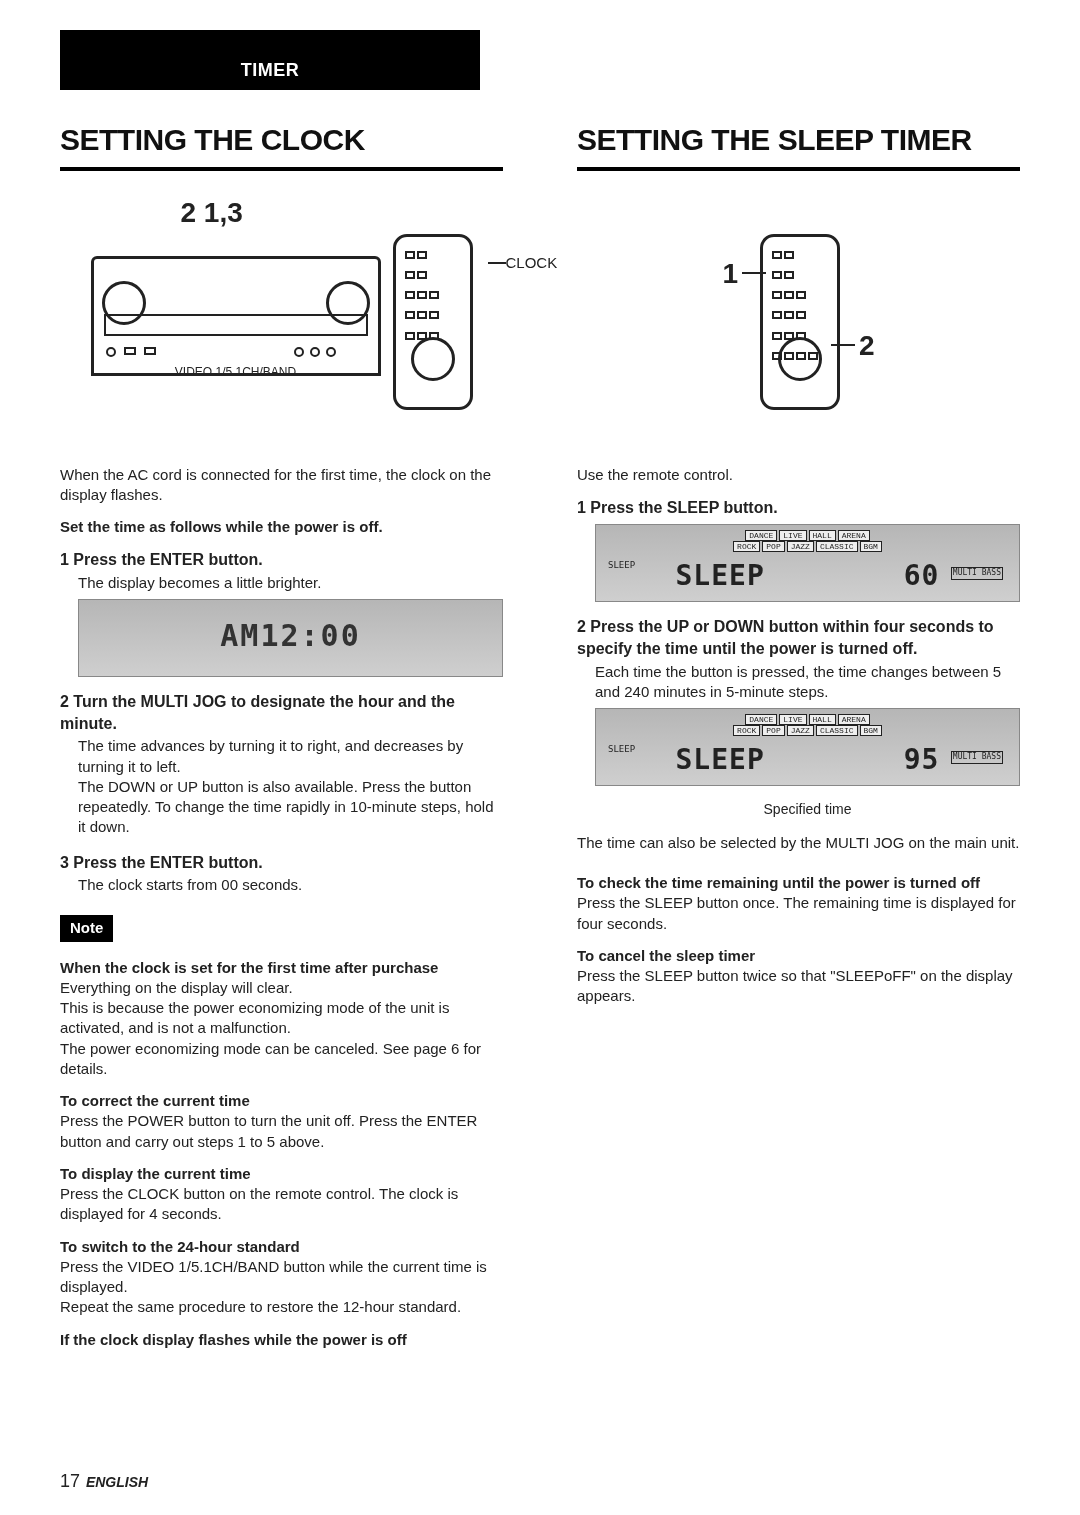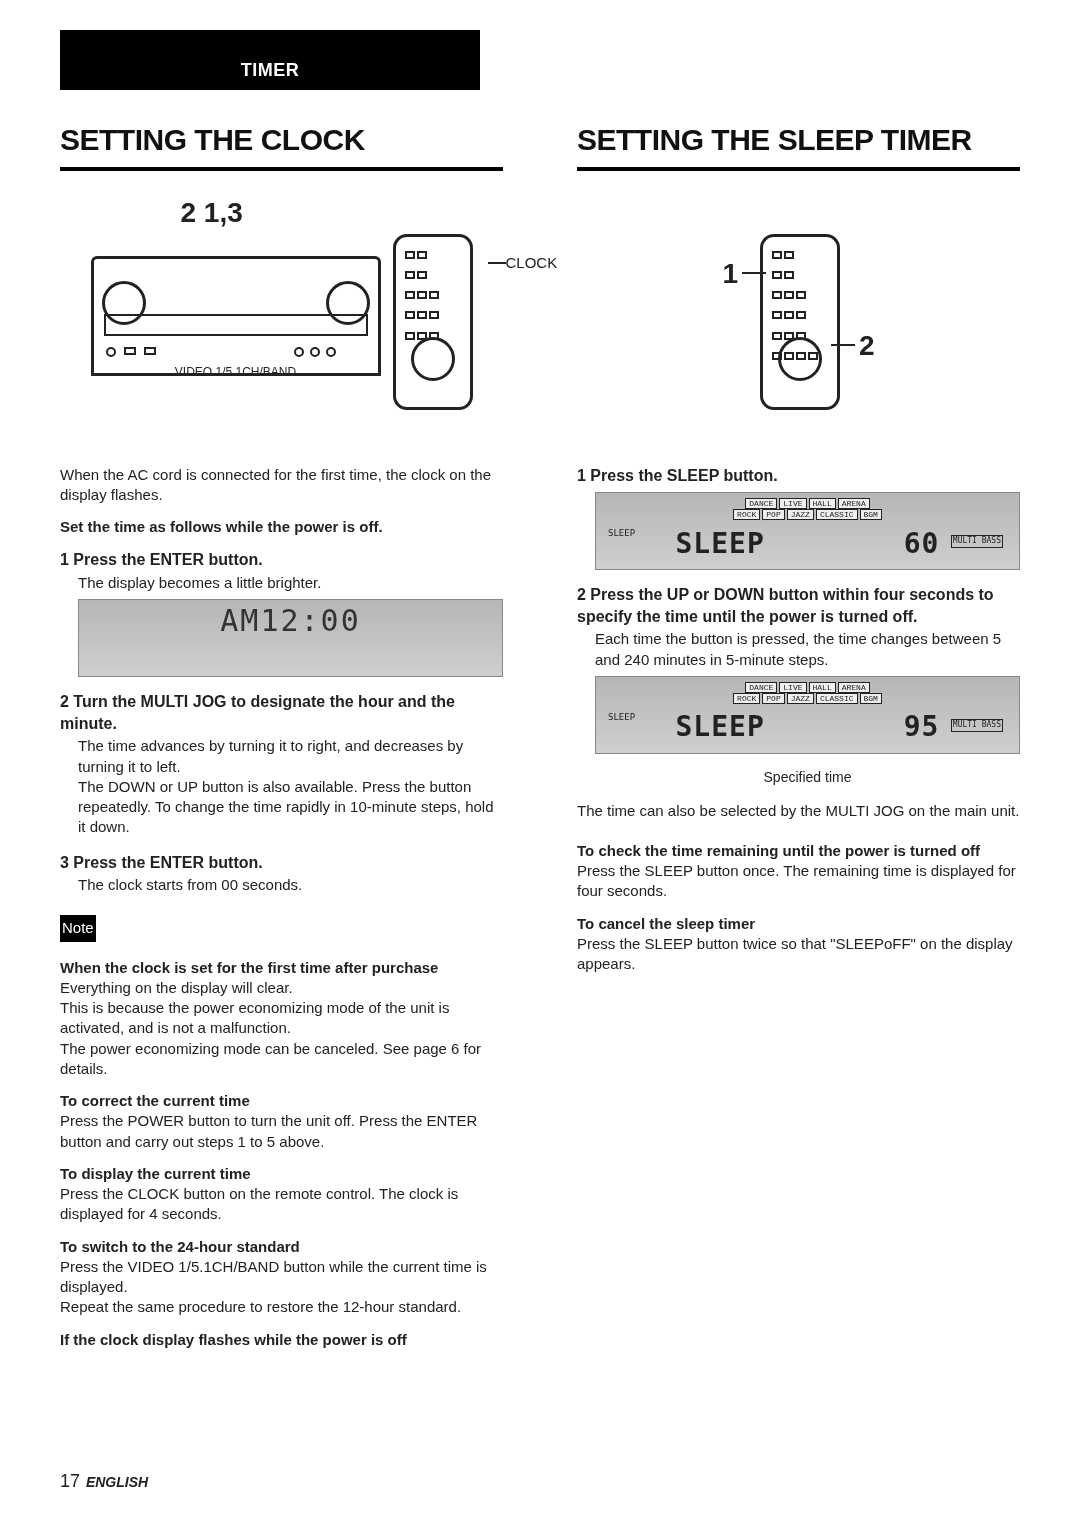--- a/index.html
+++ b/index.html
@@ -30,26 +30,26 @@
   .below-diag { font-size:12px; text-align:center; margin-top:-12px; margin-bottom:6px;}
   p { margin-bottom:12px; }
   strong, .b { font-weight:bold; }
   .step { margin-bottom:14px; }
   .stepnum { font-weight:bold; }
   .stitle { font-size:16px; font-weight:bold; margin-bottom:2px;}
   .sbody { padding-left:18px; }
   .lcd { width:100%; height:78px; background:linear-gradient(#b6b6b6, #cfcfcf); border:1px solid #888; margin:6px 0 14px; position:relative; text-align:center; font-family: monospace; }
   .lcd .row1{font-size:8px; letter-spacing:0; color:#222; padding-top:6px;}
   .lcd .row1 span{border:1px solid #222; padding:0 3px; margin:0 1px; background:#eee;font-family:Liberation Mono, monospace;}
-  .lcd .big{font-size:30px; font-weight:normal; letter-spacing:2px; color:#333; margin-top:1px; font-family:monospace;}
+  .lcd .big{font-size:30px; font-weight:bold; letter-spacing:2px; color:#333; margin-top:16px; font-family:monospace;}
   .lcd .big2{display:flex; justify-content:space-around; align-items:center; padding:4px 10px 0;}
   .lcd .txt{font-size:28px; font-weight:bold; font-family:monospace; letter-spacing:1px;}
   .lcd .lbl{font-size:9px; position:absolute; left:12px; top:34px; color:#222; letter-spacing:0;}
   .lcd .rbl{font-size:8px; border:1px solid #222; padding:0 1px; position:absolute; right:16px; top:42px;}
-  .notebox { background:#000; color:#fff; font-weight:normal; display:inline-block; padding:3px 2px; font-size:15px; margin-bottom:4px;}
+  .notebox { background:#000; color:#fff; font-weight:bold; display:inline-block; padding:3px 10px; font-size:15px; margin-bottom:4px;}
   .sub h4 { font-size:15px; font-weight:bold; margin-top:12px; }
   .caption { text-align:center; font-size:14px; margin-top:2px; margin-bottom:10px;}
   .footer { position:absolute; bottom:22px; left:60px; font-size:14px; font-weight:bold; }
   .footer .pg{font-size:18px;font-weight:normal; margin-right:2px;}
   .footer .lang{font-style:italic; font-size:14px;}
   .receiver-wrap{position:relative;}
 </style>
 </head>
 <body>
 
@@ -154,20 +154,21 @@
           <div><span class="bcell"></span><span class="bcell"></span></div>
           <div><span class="bcell"></span><span class="bcell"></span><span class="bcell"></span></div>
           <div><span class="bcell"></span><span class="bcell"></span><span class="bcell"></span></div>
           <div><span class="bcell"></span><span class="bcell"></span><span class="bcell"></span></div>
           <div><span class="bcell"></span><span class="bcell"></span><span class="bcell"></span><span class="bcell"></span></div>
         </div>
         <div class="jog"></div>
       </div>
     </div>
 
+    <p>Use the remote control.</p>
 
     <div class="step">
       <div class="stitle"><span class="stepnum">1</span> <span>Press the SLEEP button.</span></div>
       <div class="sbody">
         <div class="lcd">
           <div class="lbl">SLEEP</div>
           <div class="row1" id="modes1"><span>DANCE</span><span>LIVE</span><span>HALL</span><span>ARENA</span><br><span>ROCK</span><span>POP</span><span>JAZZ</span><span>CLASSIC</span><span>BGM</span></div>
           <div class="big2">
               <span class="txt">SLEEP</span>
               <span class="txt">60</span>

